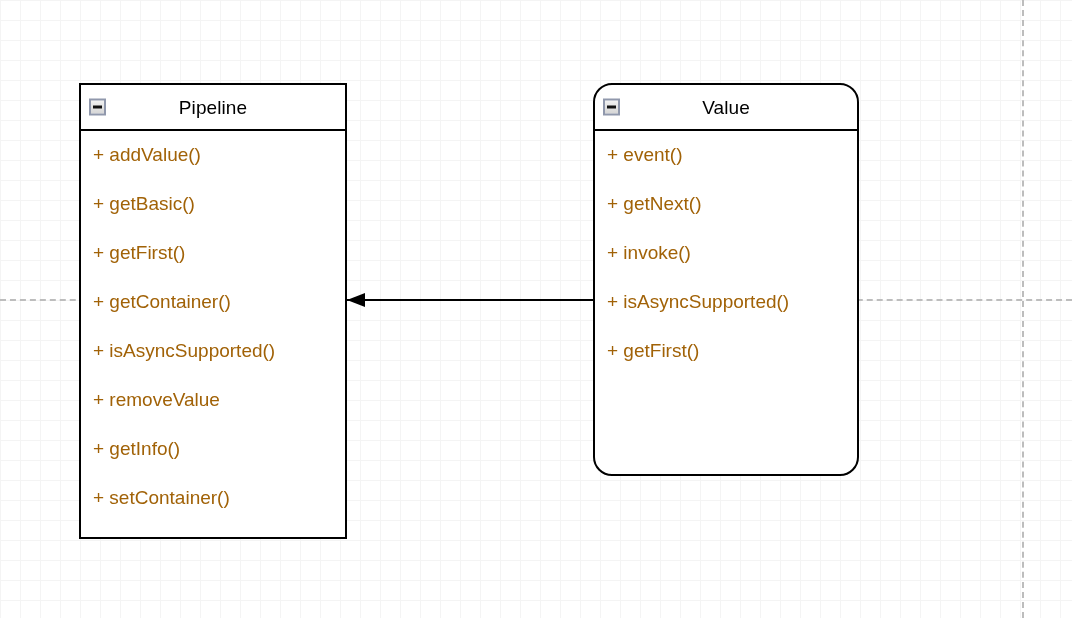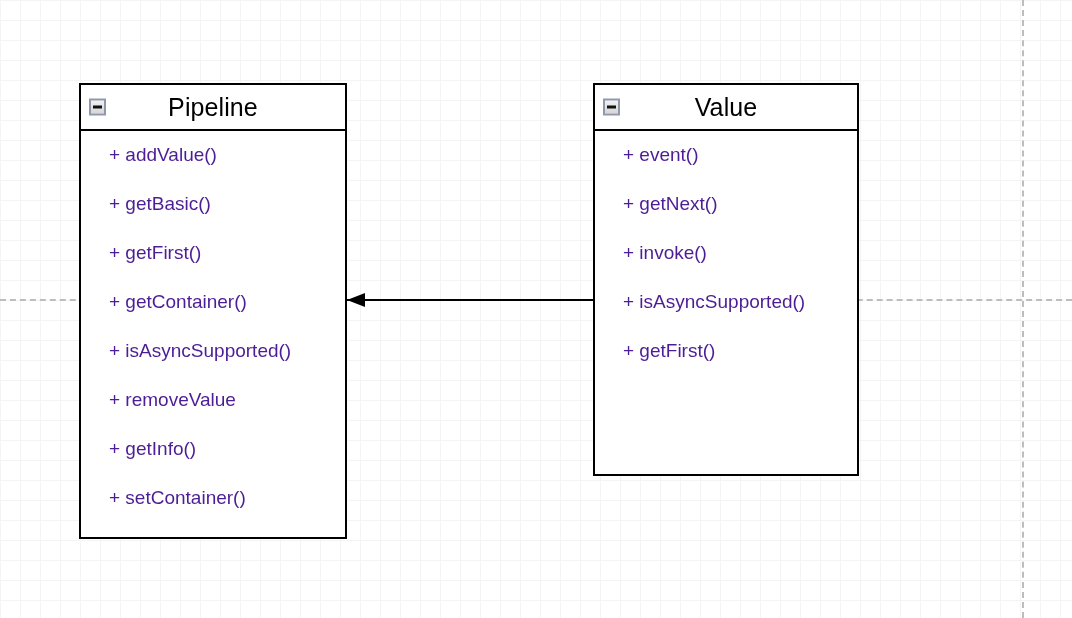--- a/index.html
+++ b/index.html
@@ -57,21 +57,21 @@
   .uml-header {
     position: relative;
     box-sizing: border-box;
     height: 46px;
     border-bottom: 2px solid #000000;
     display: flex;
     align-items: center;
     justify-content: center;
   }
   .uml-title {
-    font-size: 25px;
+    font-size: 19px;
     color: #000000;
     line-height: 1;
     letter-spacing: 0.1px;
   }
   .collapse-icon {
     position: absolute;
     left: 8px;
     top: 50%;
     transform: translateY(-50%);
     width: 17px;
@@ -92,23 +92,22 @@
 
   .uml-members {
     position: relative;
     padding-top: 14px;
   }
   .uml-member {
     height: 49px;
     line-height: 20px;
     padding-left: 12px;
     font-size: 19px;
-    color: #4c1d95;
+    color: #a16207;
     white-space: nowrap;
-    margin-left: 16px;
   }
 
   
   .edge-line {
     position: absolute;
     height: 0;
     border-top: 2px solid #000000;
   }
   .edge-arrowhead {
     position: absolute;
@@ -142,21 +141,21 @@
       <div class="uml-member">+ getBasic()</div>
       <div class="uml-member">+ getFirst()</div>
       <div class="uml-member">+ getContainer()</div>
       <div class="uml-member">+ isAsyncSupported()</div>
       <div class="uml-member">+ removeValue</div>
       <div class="uml-member">+ getInfo()</div>
       <div class="uml-member">+ setContainer()</div>
     </div>
   </div>
 
-  <div class="uml-class" style="left: 593px; top: 83px; width: 266px; height: 393px;">
+  <div class="uml-class" style="left: 593px; top: 83px; width: 266px; height: 393px; border-radius: 19px;">
     <div class="uml-header">
       <span class="collapse-icon">
         <span class="minus"></span>
       </span>
       <span class="uml-title">Value</span>
     </div>
     <div class="uml-members">
       <div class="uml-member">+ event()</div>
       <div class="uml-member">+ getNext()</div>
       <div class="uml-member">+ invoke()</div>

